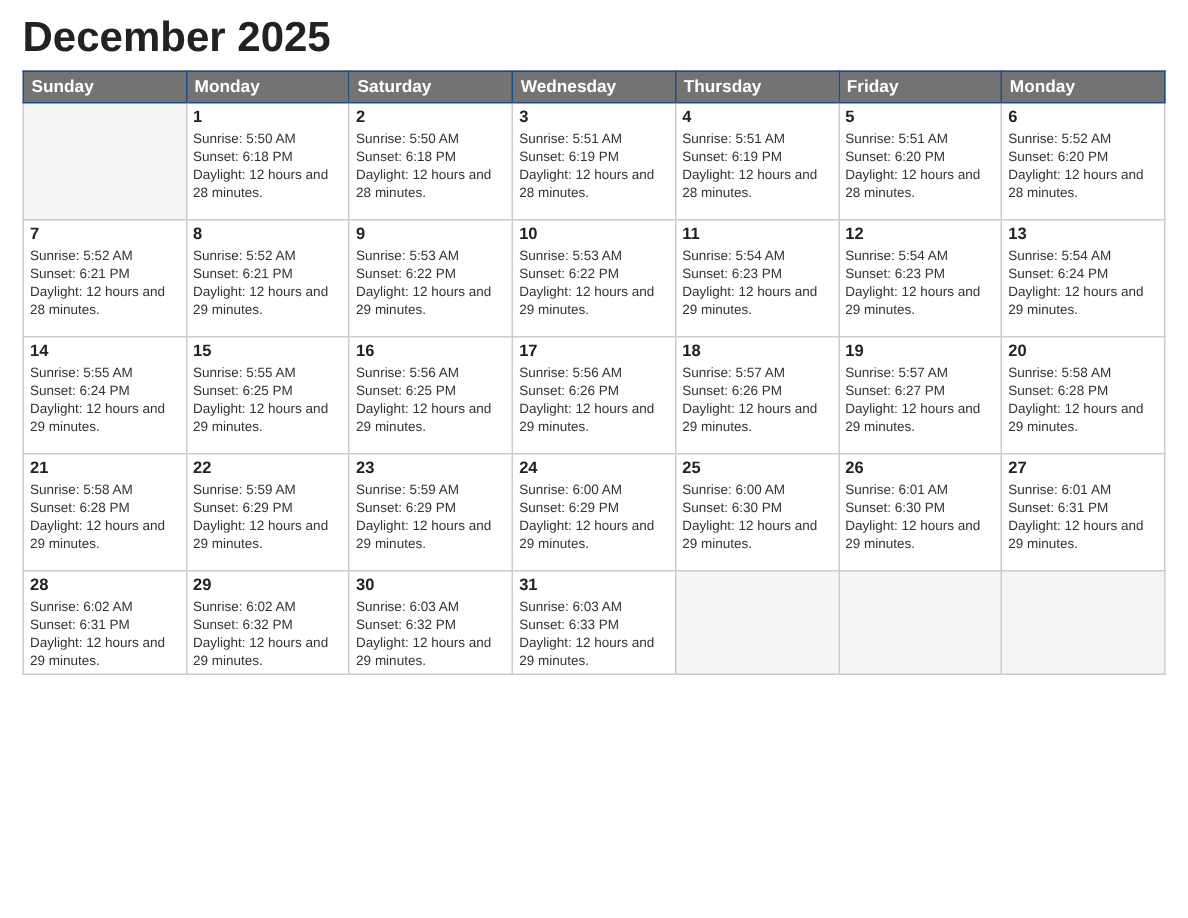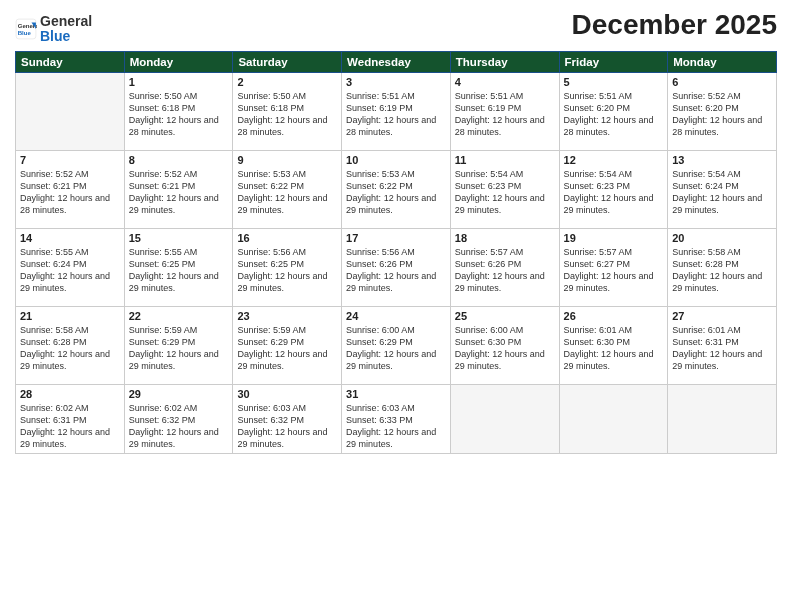--- a/index.html
+++ b/index.html
@@ -50,21 +50,21 @@
     }
     .subtitle {
       font-size: 14px;
       color: #444;
     }
     .calendar {
       width: 100%;
       border-collapse: collapse;
     }
     .calendar th {
-      background: #14532d;
+      background: #737373;
       color: #fff;
       font-size: 11.5px;
       font-weight: bold;
       padding: 4px 5px;
       border: 1px solid #1a4f8a;
       text-align: left;
     }
     .calendar td {
       border: 1px solid #ccc;
       vertical-align: top;
@@ -95,34 +95,20 @@
     }
     .last-row td {
       height: 68px;
     }
   </style>
 </head>
 <body>
 
 <div class="page">
   <div class="header">
-    <div class="logo">
-      <svg class="logo-icon" viewBox="0 0 40 40">
-        <rect x="2" y="2" width="36" height="36" rx="5" fill="#fff" stroke="#ddd" stroke-width="1"></rect>
-        <text x="5" y="18" font-size="11" font-weight="bold" fill="#333">General</text>
-        <text x="5" y="30" font-size="11" font-weight="bold" fill="#1a6bbf">Blue</text>
-        <polygon points="30,8 38,8 38,20" fill="#1a6bbf"></polygon>
-      </svg>
-      <div>
-        <div class="logo-text">
-          <span class="logo-general">General</span><br>
-          <span class="logo-blue">Blue</span>
-        </div>
-      </div>
-    </div>
     <div class="title-block">
       <div class="month-title">December 2025</div>
     </div>
   </div>
 
   <table class="calendar">
     <thead>
       <tr>
         <th>Sunday</th>
         <th>Monday</th>

